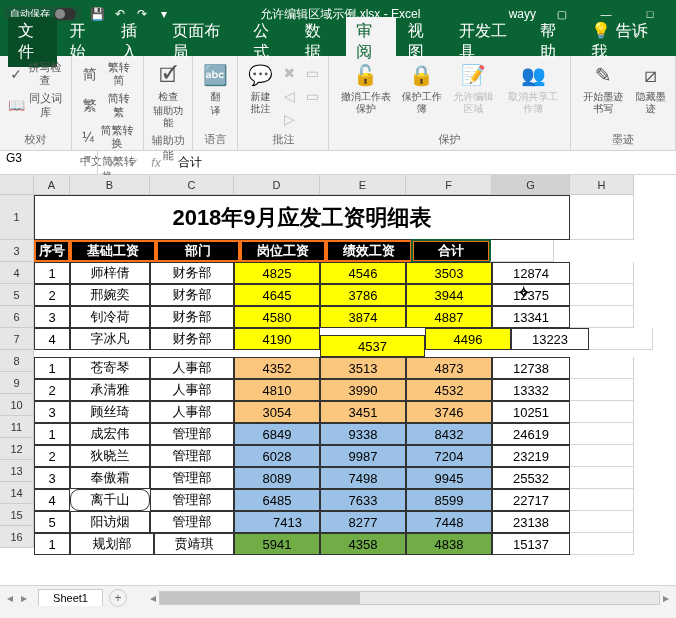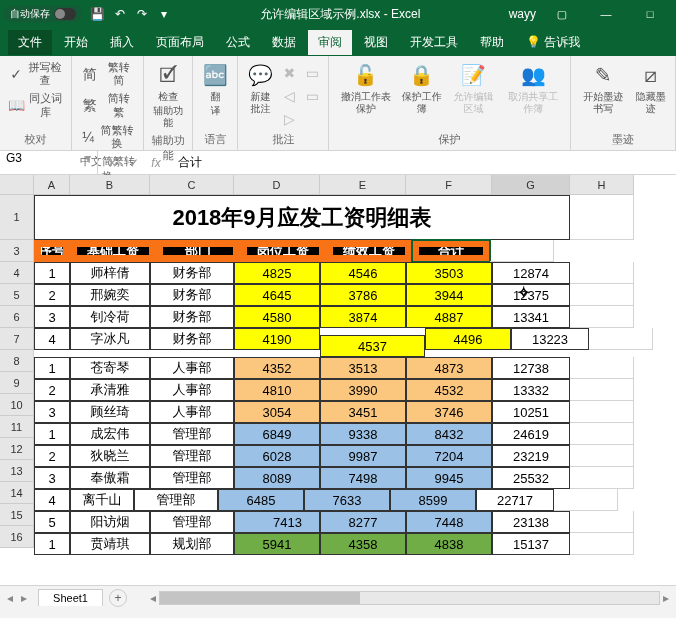--- a/index.html
+++ b/index.html
@@ -7,21 +7,21 @@
 .titlebar{background:linear-gradient(#0a6332,#0a6332);height:28px;display:flex;align-items:center;color:#fff;padding:0 4px}
 .autosave{background:#155a36;border-radius:10px;padding:1px 6px;font-size:10px;display:flex;align-items:center;gap:4px}
 .toggle{width:22px;height:12px;background:#333;border-radius:6px;position:relative}
 .toggle::after{content:"";position:absolute;width:10px;height:10px;background:#888;border-radius:50%;left:1px;top:1px}
 .qat{display:flex;gap:6px;margin-left:8px;align-items:center}
 .qat-icn{width:16px;height:16px;display:flex;align-items:center;justify-content:center;color:#fff;cursor:pointer;font-size:12px}
 .title-center{flex:1;text-align:center;font-size:12px}
 .title-right{display:flex;gap:8px;align-items:center;margin-right:4px}
 .win-btn{width:36px;height:24px;display:flex;align-items:center;justify-content:center;cursor:pointer;font-size:11px}
 .menubar{background:#0a6332;height:28px;display:flex;align-items:center;padding:0 8px;gap:2px}
-.menu-item{color:#fff;padding:4px 10px;font-size:12px;cursor:pointer}
+.menu-item{color:#fff;padding:4px 10px;font-size:16px;cursor:pointer}
 .menu-item.active{background:#f3f3f3;color:#0a6332}
 .menu-item.file{background:#094d27}
 .ribbon{background:#f3f3f3;height:95px;display:flex;border-bottom:1px solid #d4d4d4}
 .rgroup{border-right:1px solid #d4d4d4;padding:3px 6px;display:flex;flex-direction:column;justify-content:space-between;align-items:center}
 .rgroup-content{display:flex;gap:3px;align-items:flex-start;flex:1}
 .rgroup-label{font-size:11px;color:#666;text-align:center;padding-top:2px}
 .rbtn{display:flex;flex-direction:column;align-items:center;gap:2px;padding:2px;cursor:pointer;font-size:10px;color:#555;text-align:center;line-height:1.2}
 .rbtn.small{flex-direction:row;gap:3px;font-size:11px;width:100%}
 .rbtn-icn{width:20px;height:20px;display:flex;align-items:center;justify-content:center;font-size:14px}
 .rbtn-icn.big{width:28px;height:28px;font-size:20px}
@@ -35,21 +35,21 @@
 .corner{position:absolute;left:0;top:0;width:34px;height:20px;background:#e6e6e6;border-right:1px solid #ccc;border-bottom:1px solid #ccc}
 .col-headers{position:absolute;left:34px;top:0;height:20px;display:flex}
 .col-h{background:#e6e6e6;border-right:1px solid #ccc;border-bottom:1px solid #ccc;display:flex;align-items:center;justify-content:center;font-size:11px;color:#333;cursor:pointer}
 .col-h.sel{background:#d2d2d2}
 .row-headers{position:absolute;left:0;top:20px;width:34px}
 .row-h{background:#e6e6e6;border-right:1px solid #ccc;border-bottom:1px solid #ccc;display:flex;align-items:center;justify-content:center;font-size:11px;color:#333;cursor:pointer}
 .cells{position:absolute;left:34px;top:20px}
 .cell-row{display:flex}
 .cell{border-right:1px solid #d4d4d4;border-bottom:1px solid #d4d4d4;display:flex;align-items:center;font-size:13px;padding:0 4px;overflow:hidden;white-space:nowrap}
 .title-cell{height:45px;font-size:22px;font-weight:bold;justify-content:center;border:1px solid #333}
-.hdr{background:#000;color:#fff;font-weight:bold;justify-content:center;border:7px solid #f97316;font-size:13px;height:22px}
+.hdr{background:#000;color:#fff;font-weight:bold;justify-content:center;border:2px solid #f97316;font-size:13px;height:22px}
 .dcell{border:1px solid #333;height:22px;justify-content:center;font-size:13px}
 .yellow{background:#ffff00}
 .orange{background:#fbc77f}
 .blue{background:#9bc2e6}
 .green{background:#70ad47}
 .sel-cell{outline:2px solid #0a6332;outline-offset:-1px}
 .cursor-plus{position:absolute;font-size:16px;font-weight:bold;color:#000;pointer-events:none}
 .sheet-tabs{height:24px;background:#f3f3f3;border-top:1px solid #d4d4d4;display:flex;align-items:center;padding:0 4px}
 .tab-nav{display:flex;gap:2px;color:#888}
 .tab-nav span{cursor:pointer;padding:0 3px}
@@ -357,42 +357,42 @@
         <div class="cell dcell" style="width: 80px;">奉傲霜</div>
         <div class="cell dcell" style="width: 84px;">管理部</div>
         <div class="cell dcell blue" style="width: 86px;">8089</div>
         <div class="cell dcell blue" style="width: 86px;">7498</div>
         <div class="cell dcell blue" style="width: 86px;">9945</div>
         <div class="cell dcell" style="width: 78px;">25532</div>
         <div class="cell" style="width: 64px; height: 22px;"></div>
       </div>
       <div class="cell-row">
         <div class="cell dcell" style="width: 36px;">4</div>
-        <div class="cell dcell" style="width: 64px;">离千山</div>
+        <div class="cell dcell" style="width: 80px; border-radius: 9px;">离千山</div>
         <div class="cell dcell" style="width: 84px;">管理部</div>
         <div class="cell dcell blue" style="width: 86px;">6485</div>
         <div class="cell dcell blue" style="width: 86px;">7633</div>
         <div class="cell dcell blue" style="width: 86px;">8599</div>
         <div class="cell dcell" style="width: 78px;">22717</div>
         <div class="cell" style="width: 64px; height: 22px;"></div>
       </div>
       <div class="cell-row">
         <div class="cell dcell" style="width: 36px;">5</div>
         <div class="cell dcell" style="width: 80px;">阳访烟</div>
         <div class="cell dcell" style="width: 84px;">管理部</div>
         <div class="cell dcell blue" style="width: 86px; padding-left: 25px;">7413</div>
         <div class="cell dcell blue" style="width: 86px;">8277</div>
         <div class="cell dcell blue" style="width: 86px;">7448</div>
         <div class="cell dcell" style="width: 78px;">23138</div>
         <div class="cell" style="width: 64px; height: 22px;"></div>
       </div>
       <div class="cell-row">
         <div class="cell dcell" style="width: 36px;">1</div>
+        <div class="cell dcell" style="width: 84px;">规划部</div>
         <div class="cell dcell" style="width: 80px;">贲靖琪</div>
-        <div class="cell dcell" style="width: 84px;">规划部</div>
         <div class="cell dcell green" style="width: 86px;">5941</div>
         <div class="cell dcell green" style="width: 86px;">4358</div>
         <div class="cell dcell green" style="width: 86px;">4838</div>
         <div class="cell dcell" style="width: 78px;">15137</div>
         <div class="cell" style="width: 64px; height: 22px;"></div>
       </div>
     </div>
   <div class="cursor-plus" style="left:517px;top:108px">✧</div>
 </div>
 

